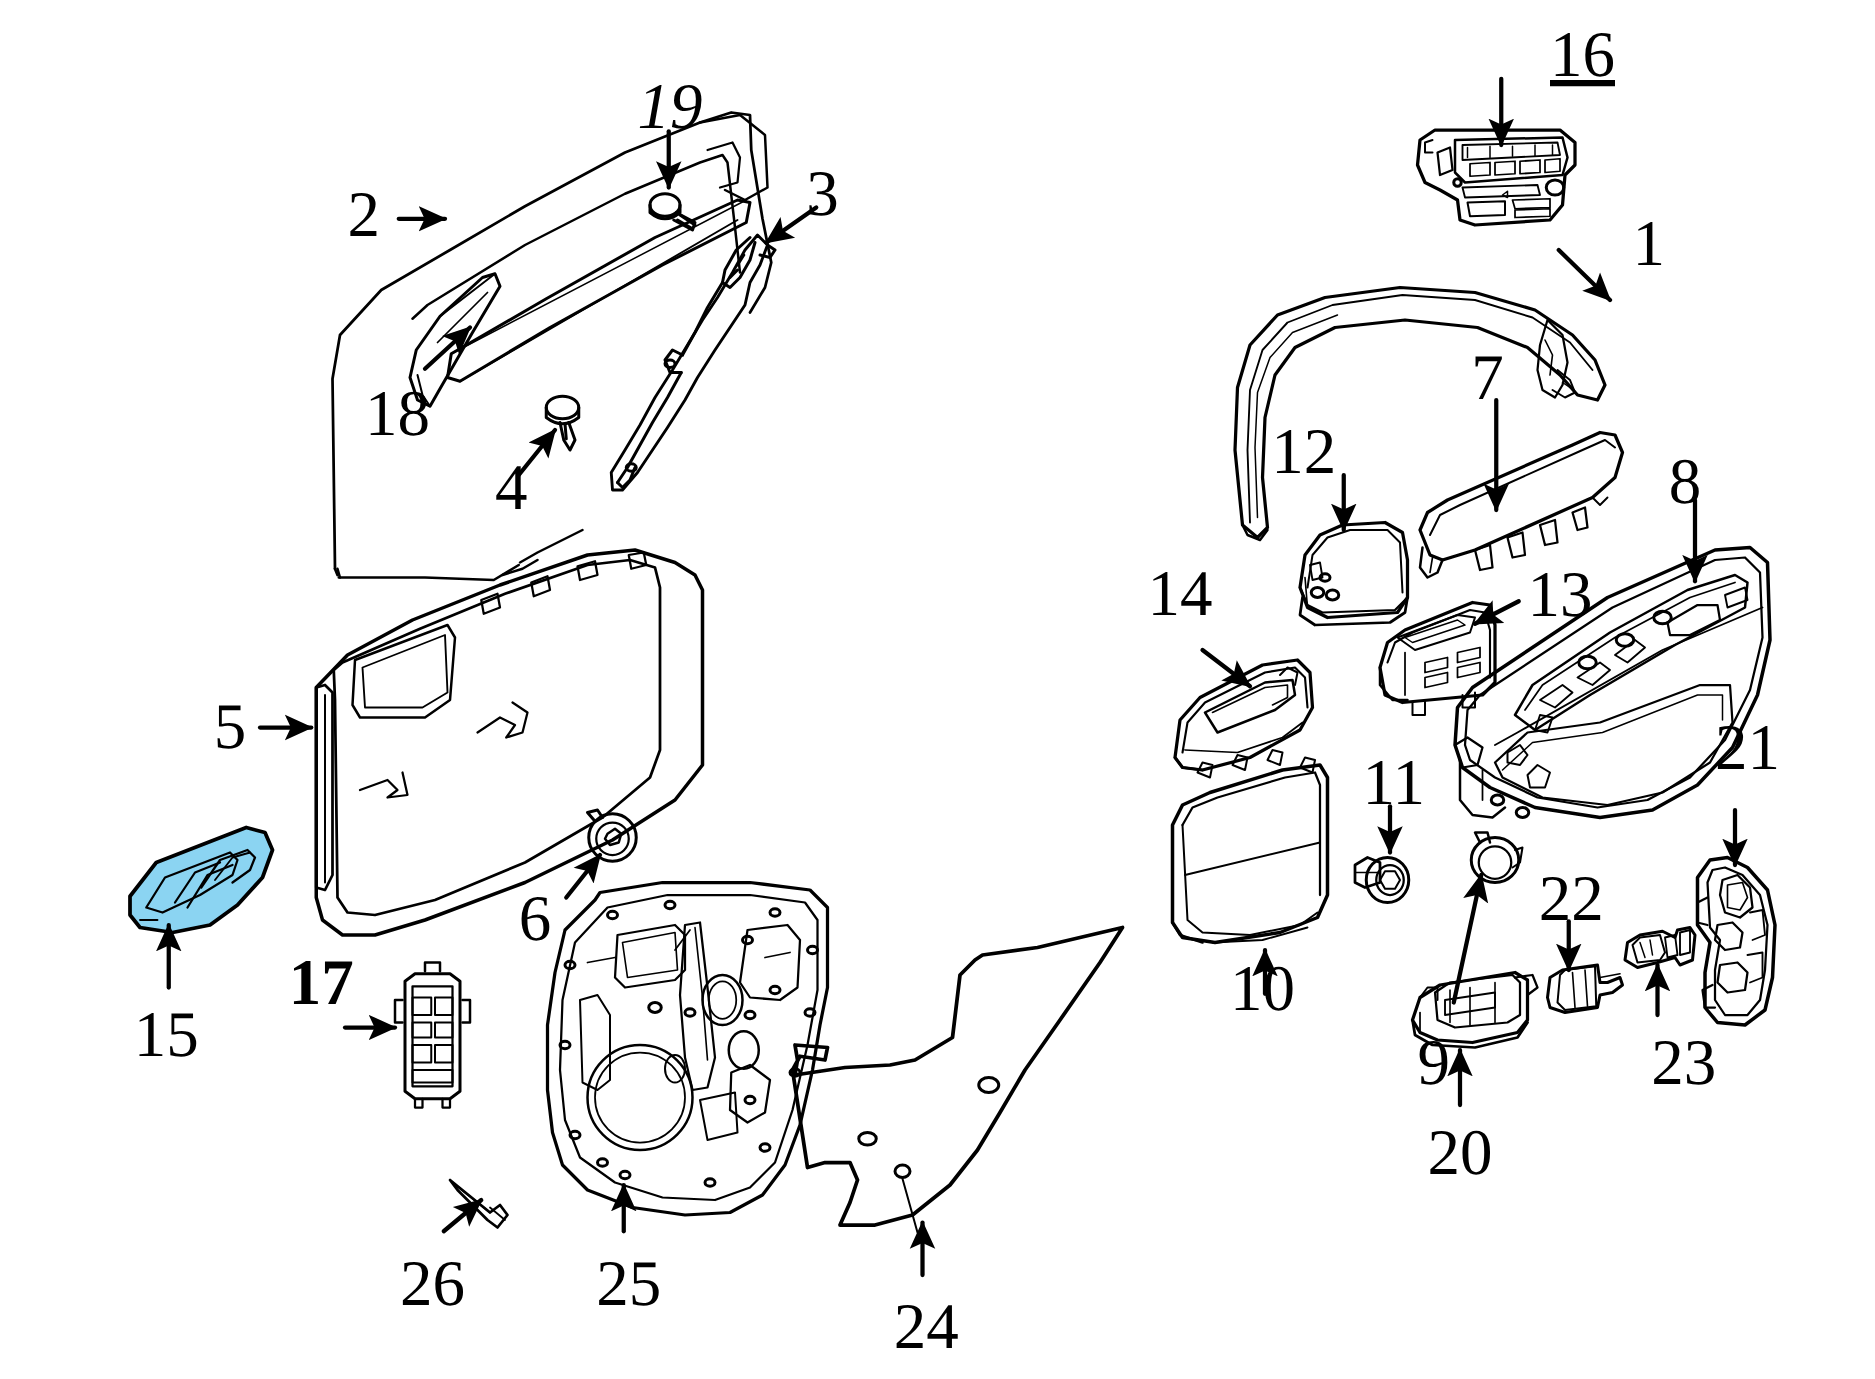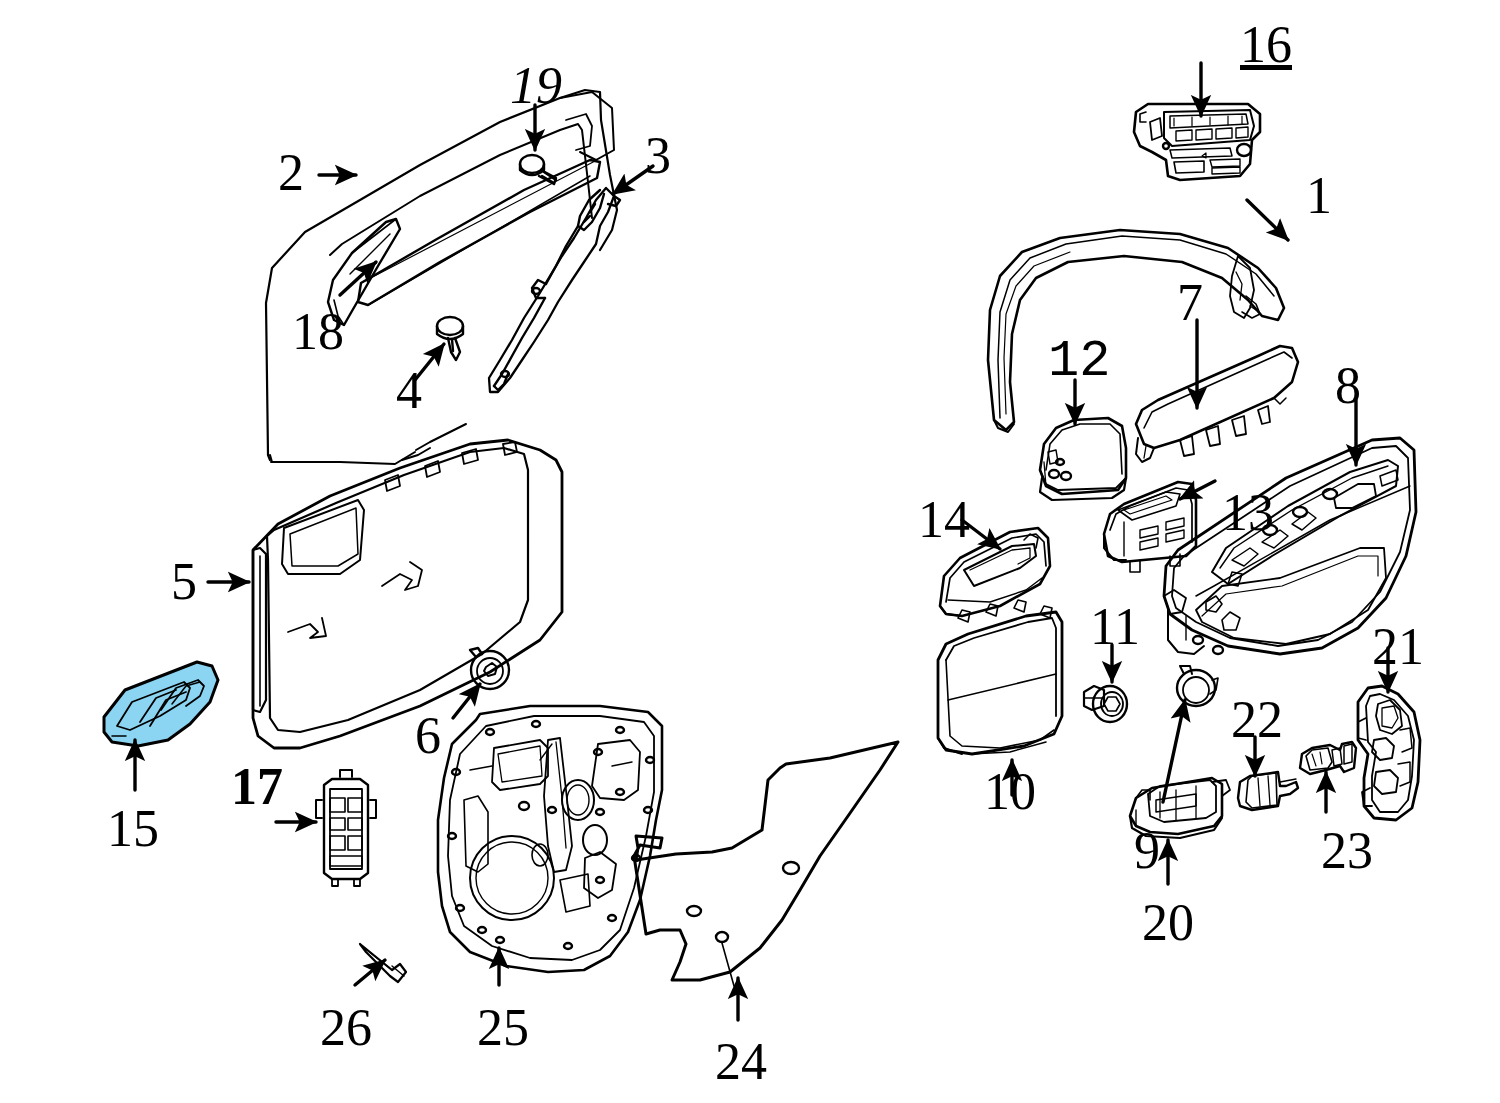--- a/index.html
+++ b/index.html
@@ -480,29 +480,29 @@
   <div class="callout" style="left:278px; top:147px;">2</div>
   <div class="callout" style="left:645px; top:130px;">3</div>
   <div class="callout" style="left:396px; top:365px;">4</div>
   <div class="callout" style="left:171px; top:556px;">5</div>
   <div class="callout" style="left:415px; top:710px;">6</div>
   <div class="callout" style="left:1177px; top:277px;">7</div>
   <div class="callout" style="left:1335px; top:360px;">8</div>
   <div class="callout" style="left:1134px; top:825px;">9</div>
   <div class="callout" style="left:984px; top:766px;">10</div>
   <div class="callout" style="left:1090px; top:601px;">11</div>
-  <div class="callout" style="left:1048px; top:336px;font-family:Liberation Mono, monospace;">12</div>
-  <div class="callout" style="left:1222px; top:451px;margin-top:36px;">13</div>
-  <div class="callout" style="left:918px; top:494px;text-align:right;">14</div>
+  <div class="callout" style="left:1017px; top:336px;">12</div>
+  <div class="callout" style="left:1222px; top:451px;">13</div>
+  <div class="callout" style="left:918px; top:450px;text-align:right;">14</div>
   <div class="callout" style="left:107px; top:803px;">15</div>
   <div class="callout" style="left:1240px; top:19px;text-decoration:underline;">16</div>
   <div class="callout" style="left:231px; top:761px;font-weight:bold;">17</div>
   <div class="callout" style="left:292px; top:306px;">18</div>
   <div class="callout" style="left:510px; top:60px;font-style:italic;">19</div>
   <div class="callout" style="left:1142px; top:897px;">20</div>
-  <div class="callout" style="left:1372px; top:621px;">21</div>
+  <div class="callout" style="left:1372px; top:573px;">21</div>
   <div class="callout" style="left:1231px; top:694px;">22</div>
   <div class="callout" style="left:1308px; top:825px;margin-left:13px;">23</div>
   <div class="callout" style="left:715px; top:1036px;font-family:Liberation Serif, serif;">24</div>
   <div class="callout" style="left:477px; top:1002px;">25</div>
   <div class="callout" style="left:320px; top:1002px;text-align:center;">26</div>
 
 </div>
 
 </body></html>

